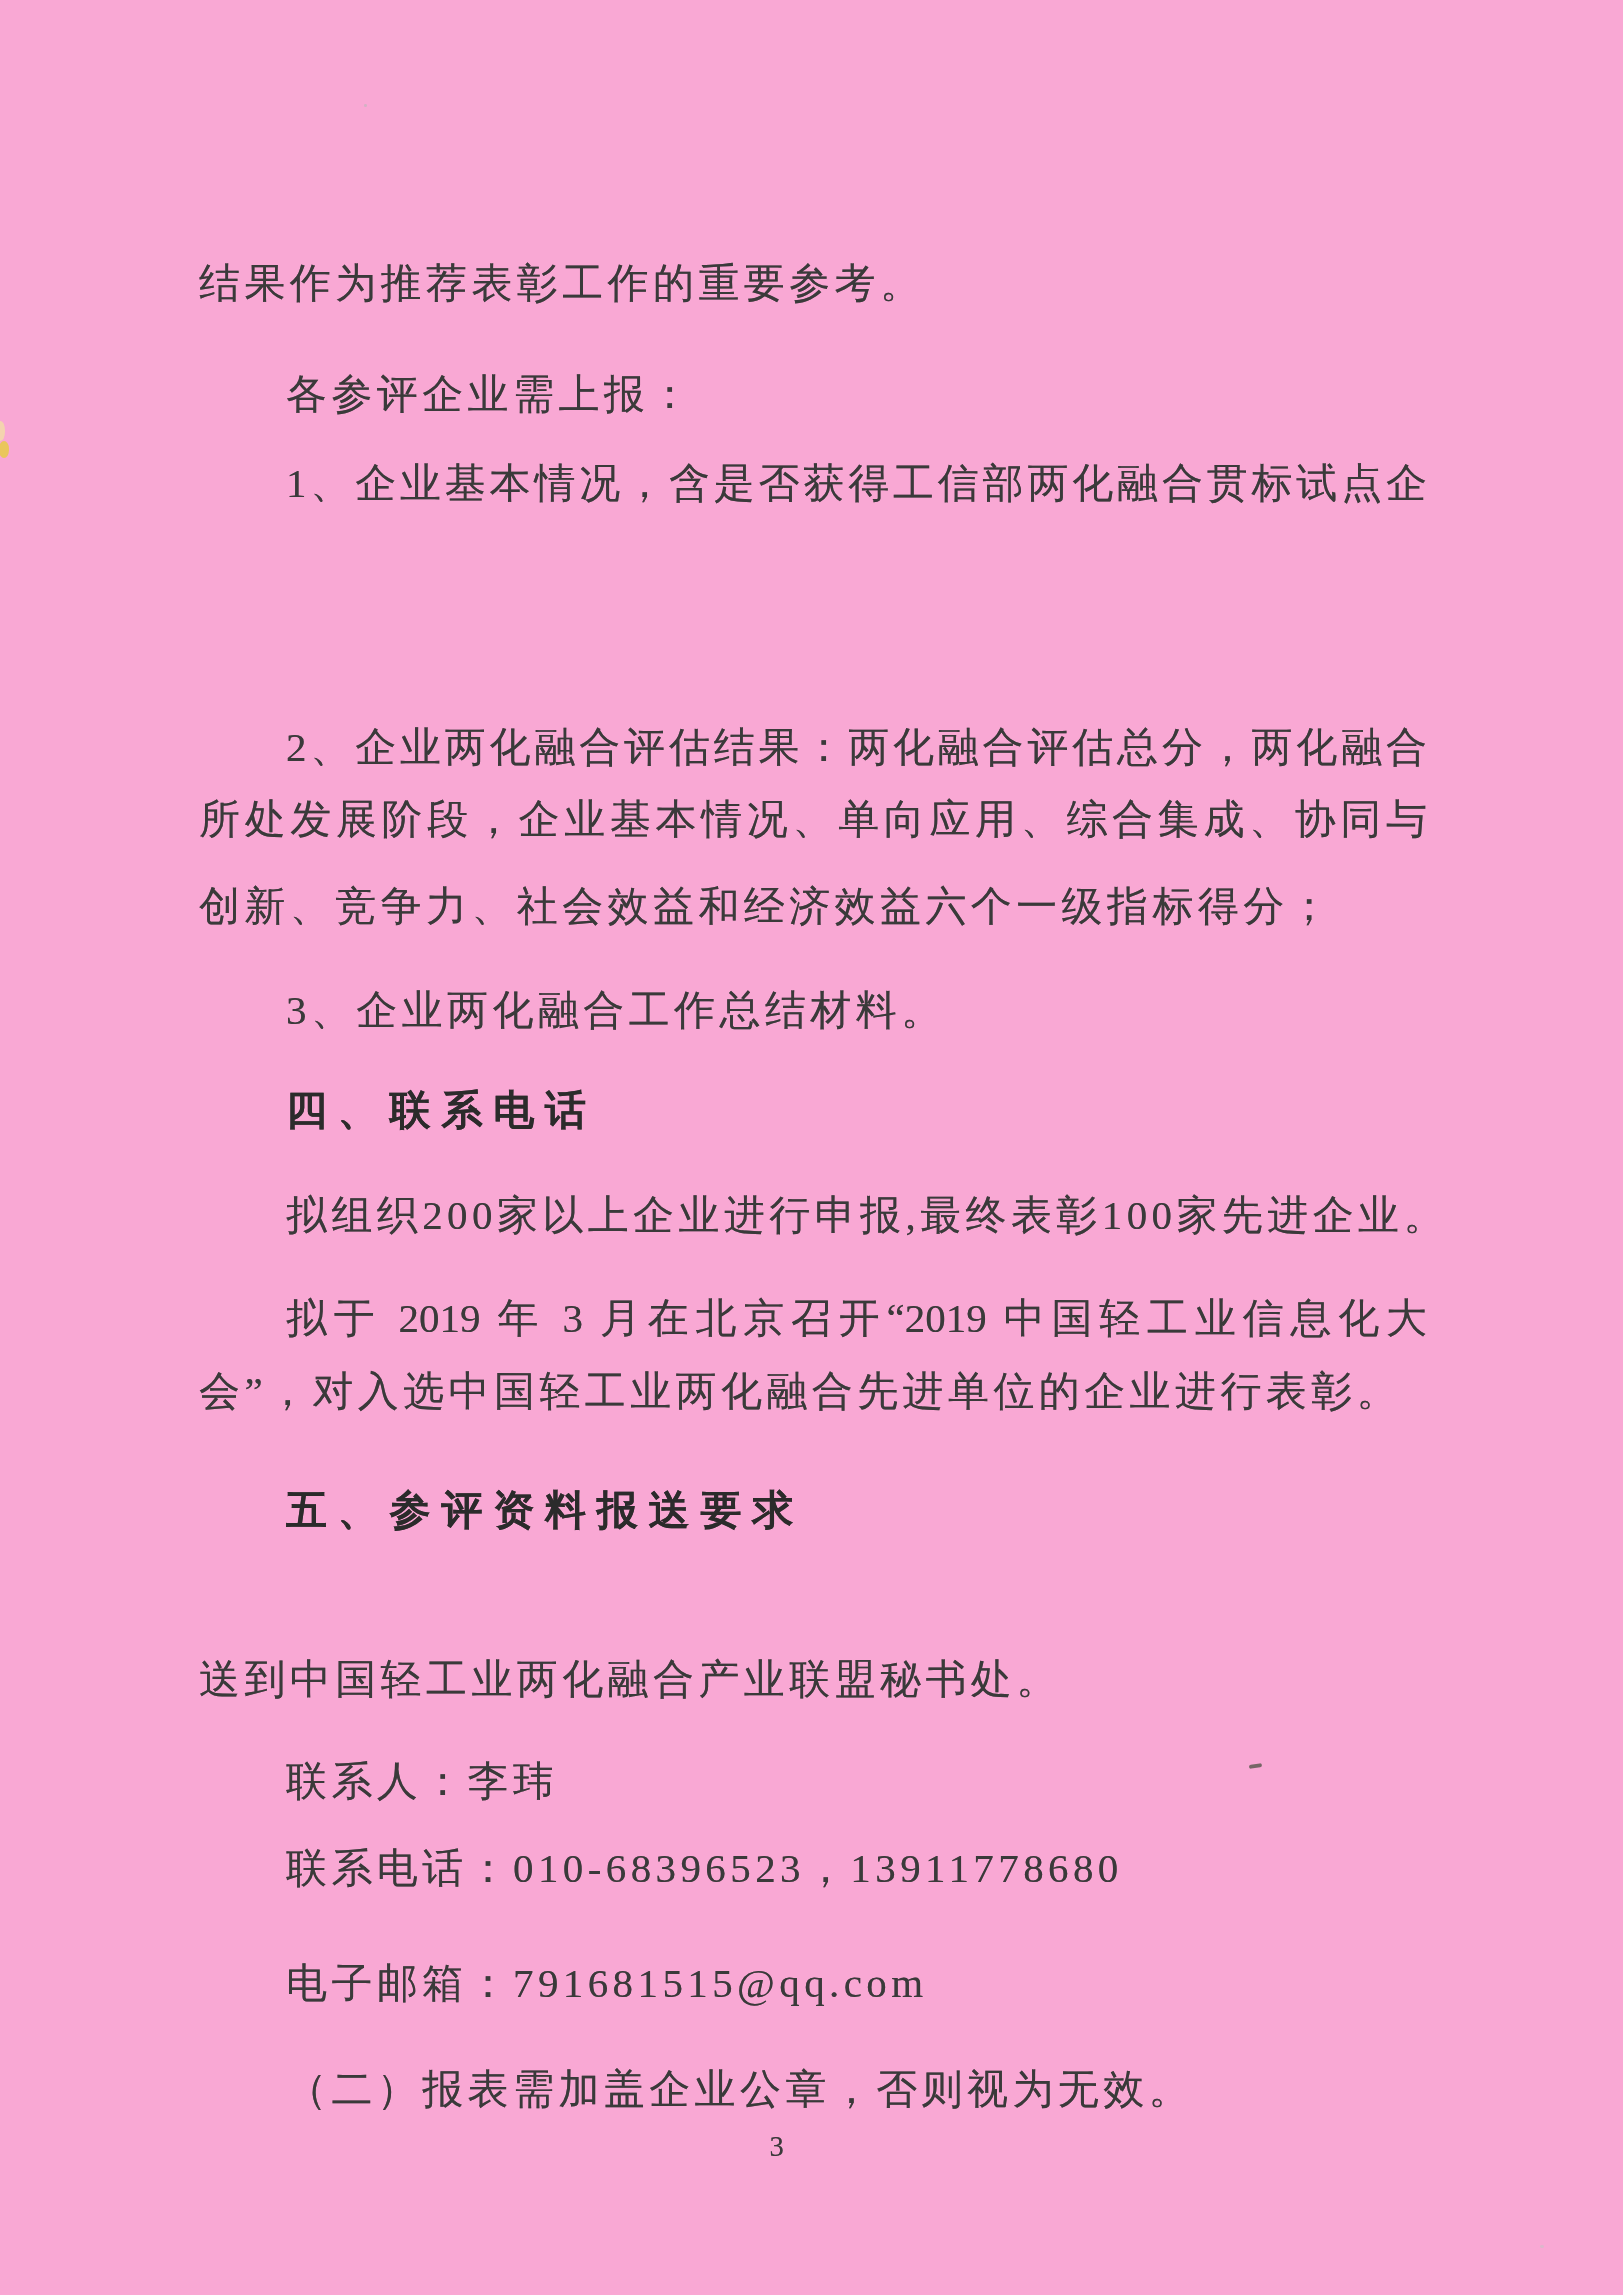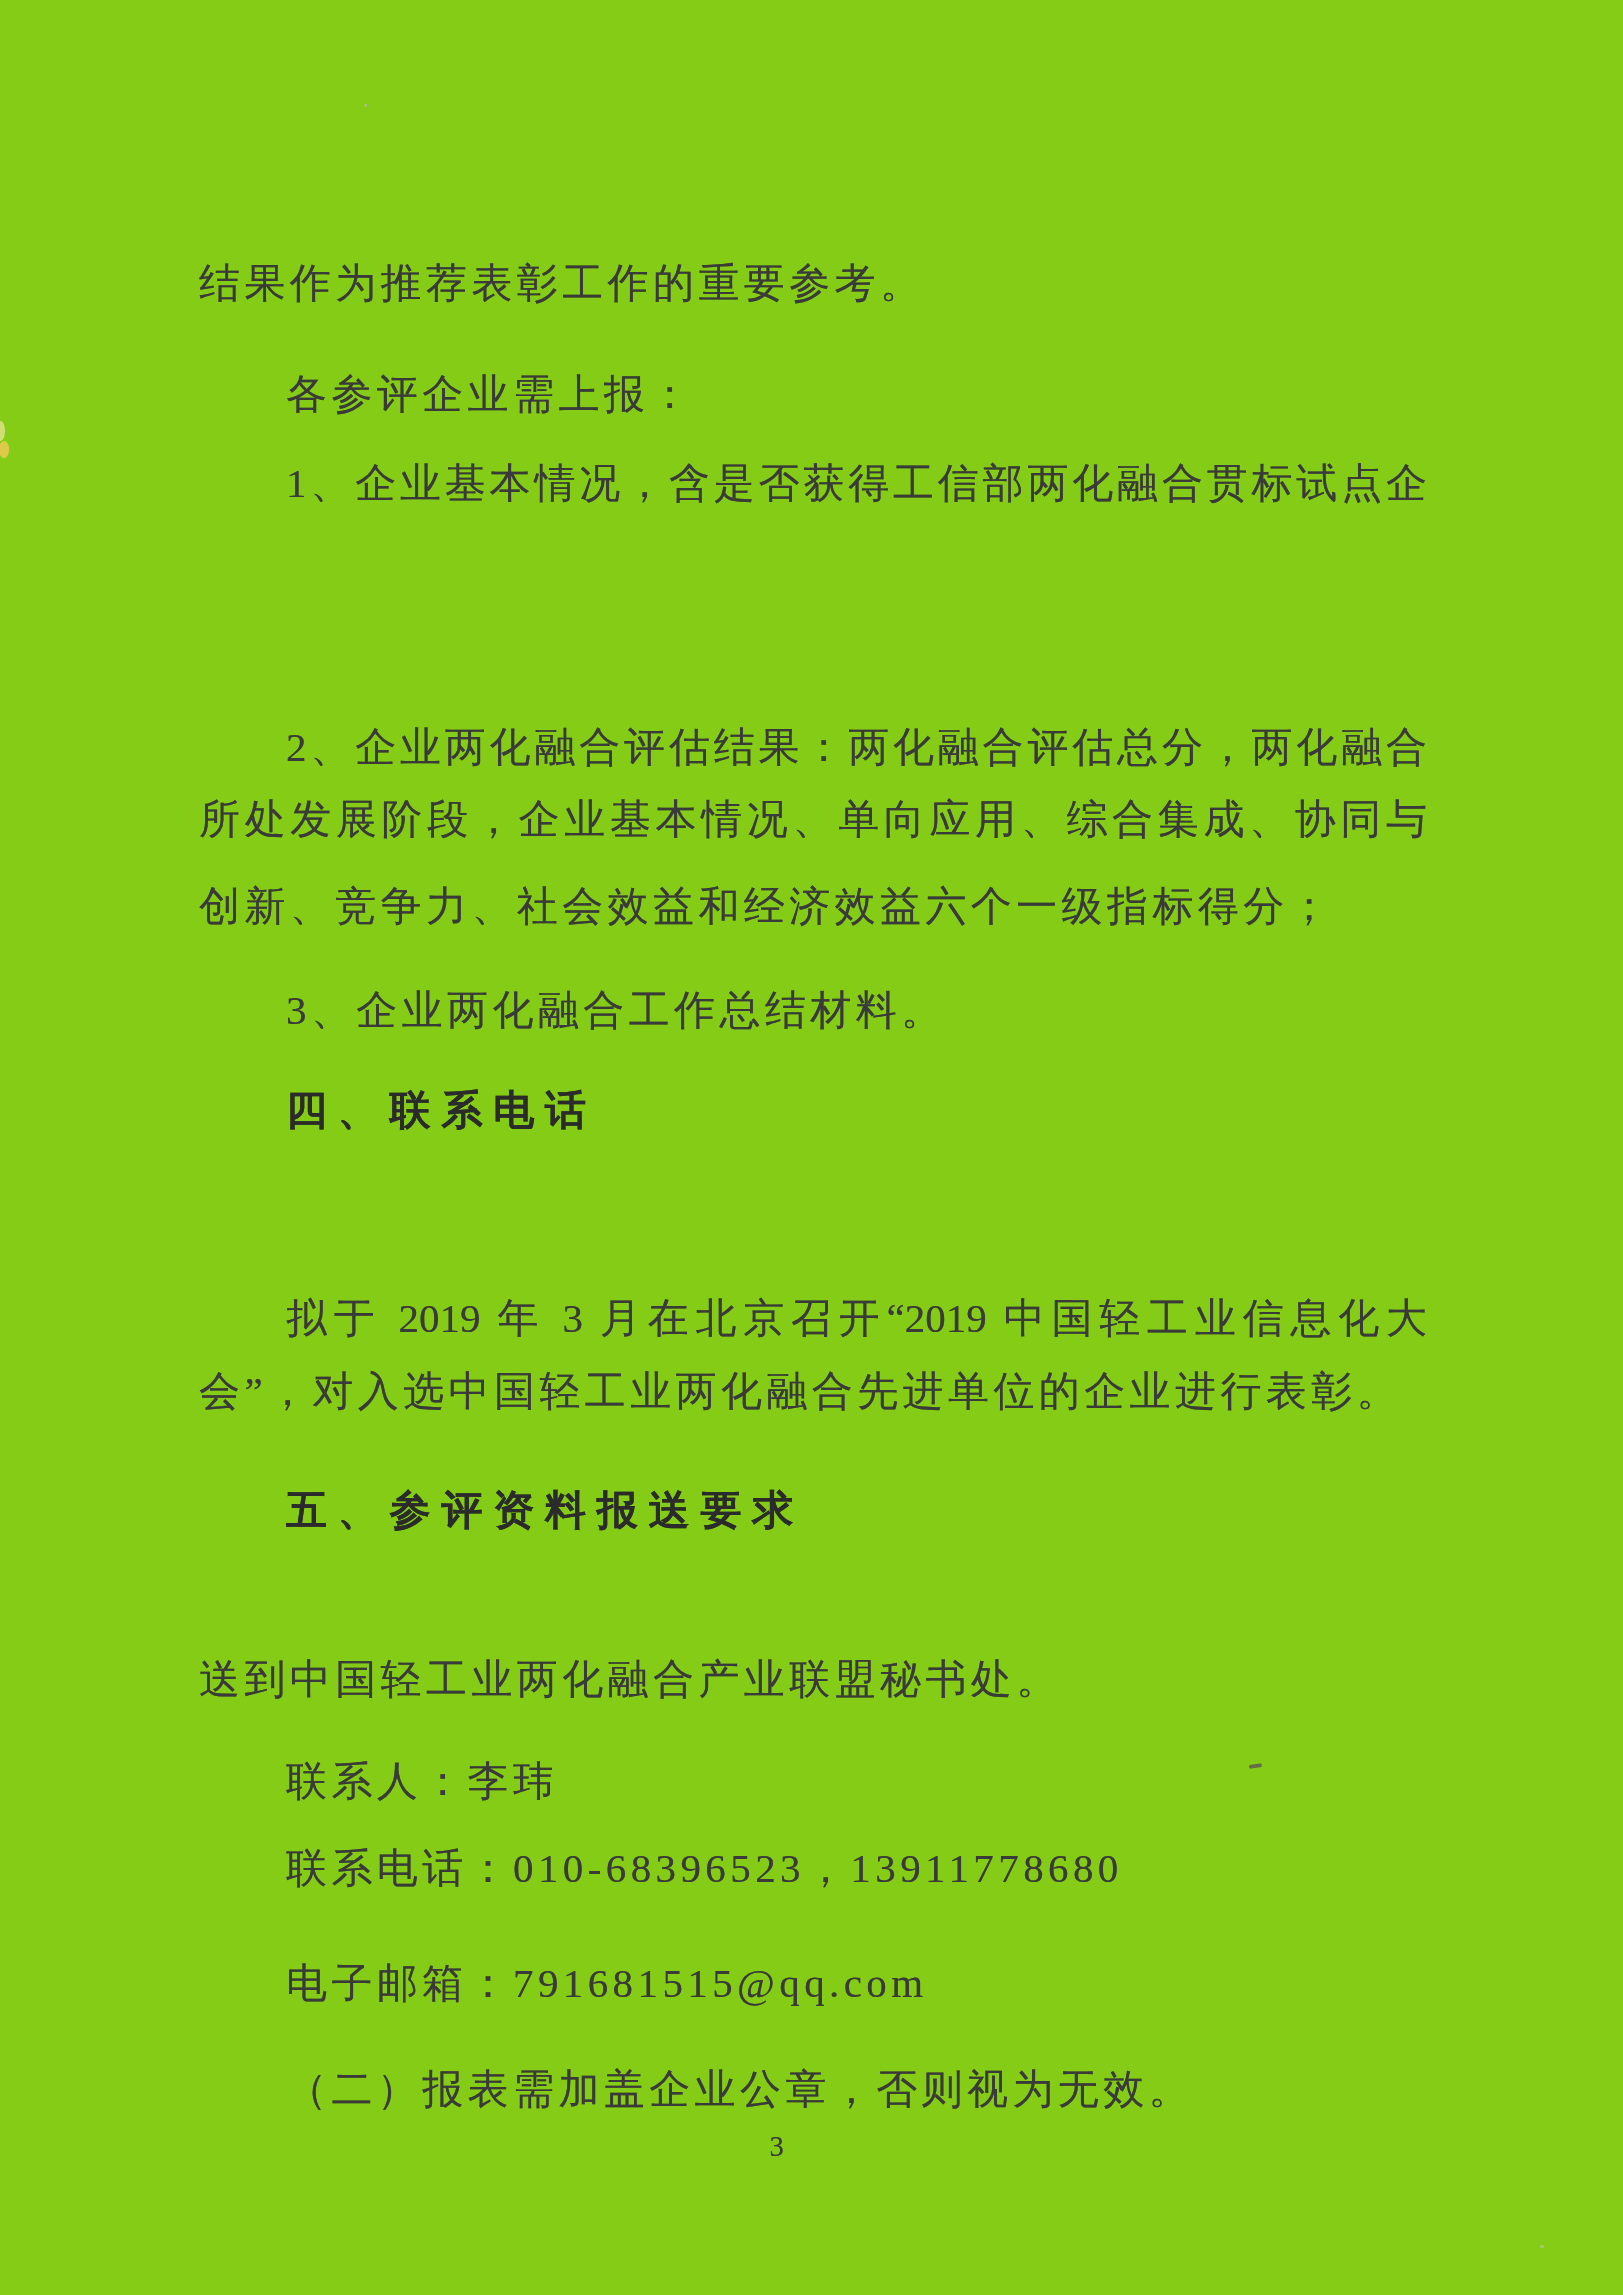--- a/index.html
+++ b/index.html
@@ -4,21 +4,21 @@
 <style>
   html, body {
     margin: 0;
     padding: 0;
     background: #ffffff;
   }
   .page {
     position: relative;
     width: 1623px;
     height: 2295px;
-    background: #84cc16;
+    background: #f9a8d4;
     overflow: hidden;
     font-family: "Liberation Serif", serif;
   }
   
   .line {
     position: absolute;
     left: 199px;
     width: 1228px;
     font-size: 41px;
     line-height: 1.06;
@@ -115,20 +115,21 @@
   <div class="line indent justify" style="top:446px">1、企业基本情况，含是否获得工信部两化融合贯标试点企</div>
 
   <div class="line indent justify" style="top:710px">2、企业两化融合评估结果：两化融合评估总分，两化融合</div>
   <div class="line justify" style="top:798px">所处发展阶段，企业基本情况、单向应用、综合集成、协同与</div>
   <div class="line" style="top:885px">创新、竞争力、社会效益和经济效益六个一级指标得分；</div>
 
   <div class="line indent" style="top:973px">3、企业两化融合工作总结材料。</div>
 
   <div class="line indent heading" style="top:1073px">四、联系电话</div>
 
+  <div class="line indent" style="top:1178px">拟组织200家以上企业进行申报,最终表彰100家先进企业。</div>
 
   <div class="line indent justify" style="top:1281px">拟于 2019 年 3 月在北京召开“2019 中国轻工业信息化大</div>
   <div class="line" style="top:1370px">会”，对入选中国轻工业两化融合先进单位的企业进行表彰。</div>
 
   <div class="line indent heading" style="top:1473px">五、参评资料报送要求</div>
 
   <div class="line" style="top:1658px">送到中国轻工业两化融合产业联盟秘书处。</div>
 
   <div class="line indent" style="top:1744px">联系人：李玮</div>
   <div class="line indent" style="top:1831px">联系电话：010-68396523，13911778680</div>

